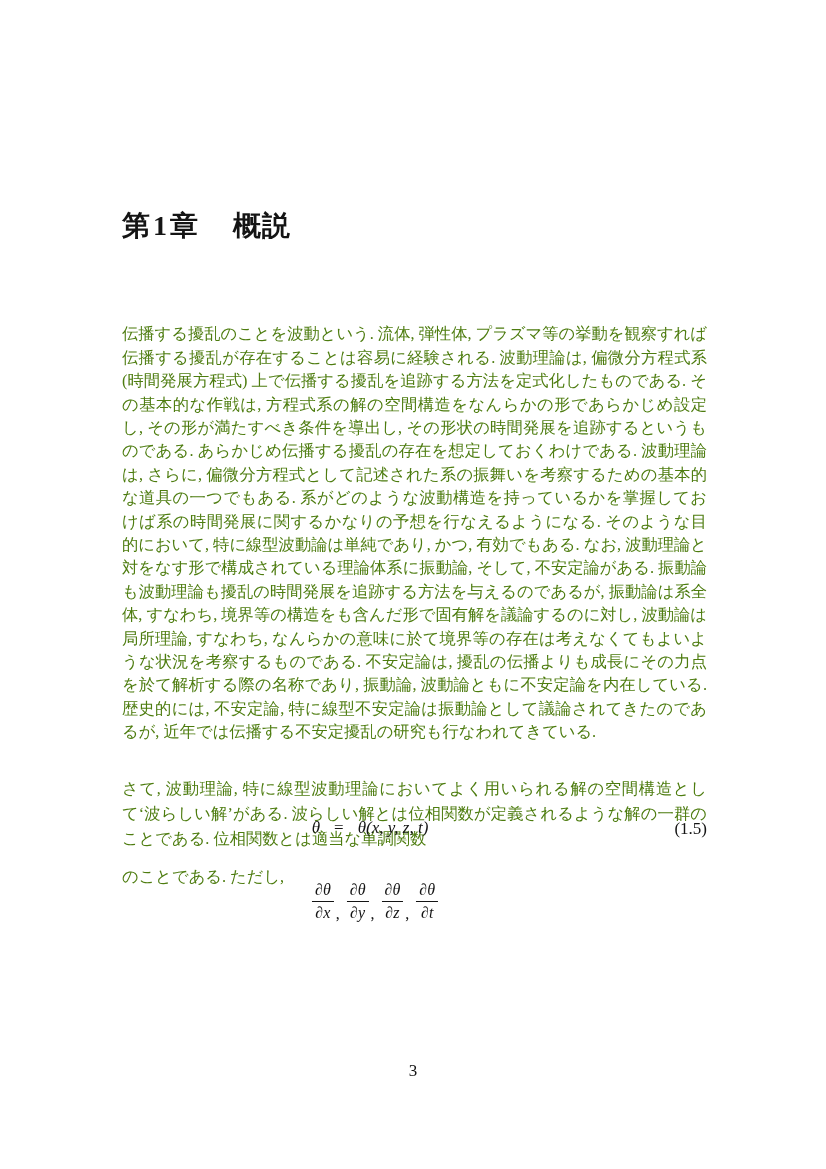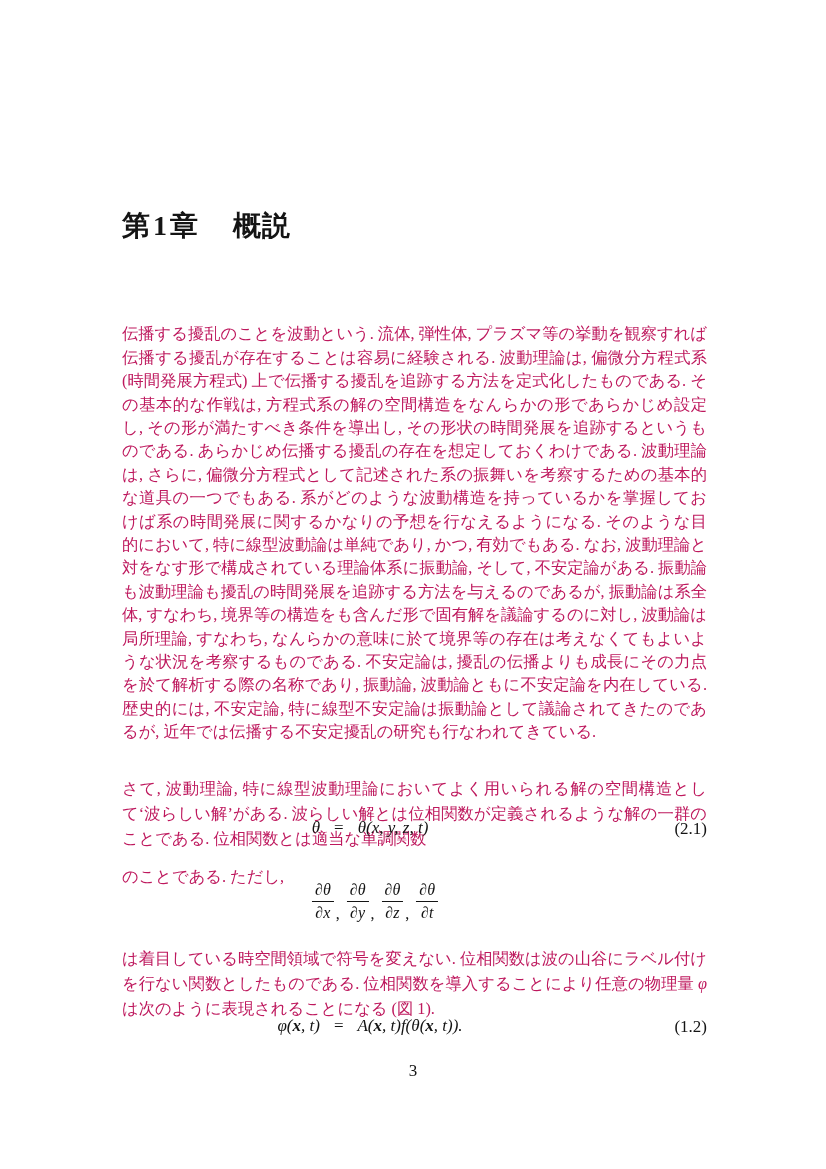--- a/index.html
+++ b/index.html
@@ -21,21 +21,21 @@
   }
   .heading .chapnum{
     font-family:"Liberation Serif","DejaVu Serif",serif;
     font-weight:bold;padding:0 2px;
   }
   .heading .gap{display:inline-block;width:34px;}
   
   .para{
     position:absolute;left:122px;width:585px;
     text-align:justify;text-justify:inter-character;
-    font-size:16.3px;color:#be185d;
+    font-size:16.3px;color:#4d7c0f;
   }
   #para1{top:306px;line-height:23.4px;}
   #para2{top:760px;line-height:25px;}
   #after-eq1{top:848px;line-height:25px;}
   #para3{top:930px;line-height:25px;}
   .phi{font-style:italic;}
   
   .eqrow{
     position:absolute;left:122px;width:585px;height:26px;
     font-size:17px;
@@ -75,35 +75,28 @@
   </h1>
 
   <p class="para" id="para1">伝播する擾乱のことを波動という. 流体, 弾性体, プラズマ等の挙動を観察すれば伝播する擾乱が存在することは容易に経験される. 波動理論は, 偏微分方程式系 (時間発展方程式) 上で伝播する擾乱を追跡する方法を定式化したものである. その基本的な作戦は, 方程式系の解の空間構造をなんらかの形であらかじめ設定し, その形が満たすべき条件を導出し, その形状の時間発展を追跡するというものである. あらかじめ伝播する擾乱の存在を想定しておくわけである. 波動理論は, さらに, 偏微分方程式として記述された系の振舞いを考察するための基本的な道具の一つでもある. 系がどのような波動構造を持っているかを掌握しておけば系の時間発展に関するかなりの予想を行なえるようになる. そのような目的において, 特に線型波動論は単純であり, かつ, 有効でもある. なお, 波動理論と対をなす形で構成されている理論体系に振動論, そして, 不安定論がある. 振動論も波動理論も擾乱の時間発展を追跡する方法を与えるのであるが, 振動論は系全体, すなわち, 境界等の構造をも含んだ形で固有解を議論するのに対し, 波動論は局所理論, すなわち, なんらかの意味に於て境界等の存在は考えなくてもよいような状況を考察するものである. 不安定論は, 擾乱の伝播よりも成長にその力点を於て解析する際の名称であり, 振動論, 波動論ともに不安定論を内在している. 歴史的には, 不安定論, 特に線型不安定論は振動論として議論されてきたのであるが, 近年では伝播する不安定擾乱の研究も行なわれてきている.</p>
 
   <p class="para" id="para2">さて, 波動理論, 特に線型波動理論においてよく用いられる解の空間構造として‘波らしい解’がある. 波らしい解とは位相関数が定義されるような解の一群のことである. 位相関数とは適当な単調関数</p>
 
   <div class="eqrow" id="eq1">
     <span class="eqcontent">
       <span>θ</span><span class="eqrel">=</span><span>θ(x, y, z, t)</span>
     </span>
-    <span class="eqnum">(2.1)</span>
+    <span class="eqnum">(1.5)</span>
   </div>
 
   <p class="para" id="after-eq1">のことである. ただし,</p>
 
   <div id="derivs">
     <span class="derivs-content">
       <span class="frac"><span class="fnum">∂θ</span><span class="fden">∂x</span></span><span class="dcomma">,</span><span class="frac"><span class="fnum">∂θ</span><span class="fden">∂y</span></span><span class="dcomma">,</span><span class="frac"><span class="fnum">∂θ</span><span class="fden">∂z</span></span><span class="dcomma">,</span><span class="frac"><span class="fnum">∂θ</span><span class="fden">∂t</span></span>
     </span>
   </div>
 
-  <p class="para" id="para3"><span>は着目している時空間領域で符号を変えない. 位相関数は波の山谷にラベル付けを行ない関数としたものである. 位相関数を導入することにより任意の物理量 </span><span class="phi">φ</span><span> は次のように表現されることになる (図 1).</span></p>
 
-  <div class="eqrow" id="eq2">
-    <span class="eqcontent">
-      <span>φ(</span><span class="mathbf">x</span><span>, t)</span><span class="eqrel">=</span><span>A(</span><span class="mathbf">x</span><span>, t)f(θ(</span><span class="mathbf">x</span><span>, t)).</span>
-    </span>
-    <span class="eqnum">(1.2)</span>
-  </div>
 
   <div class="pagenum">3</div>
 
 </div>
 
 </body></html>

